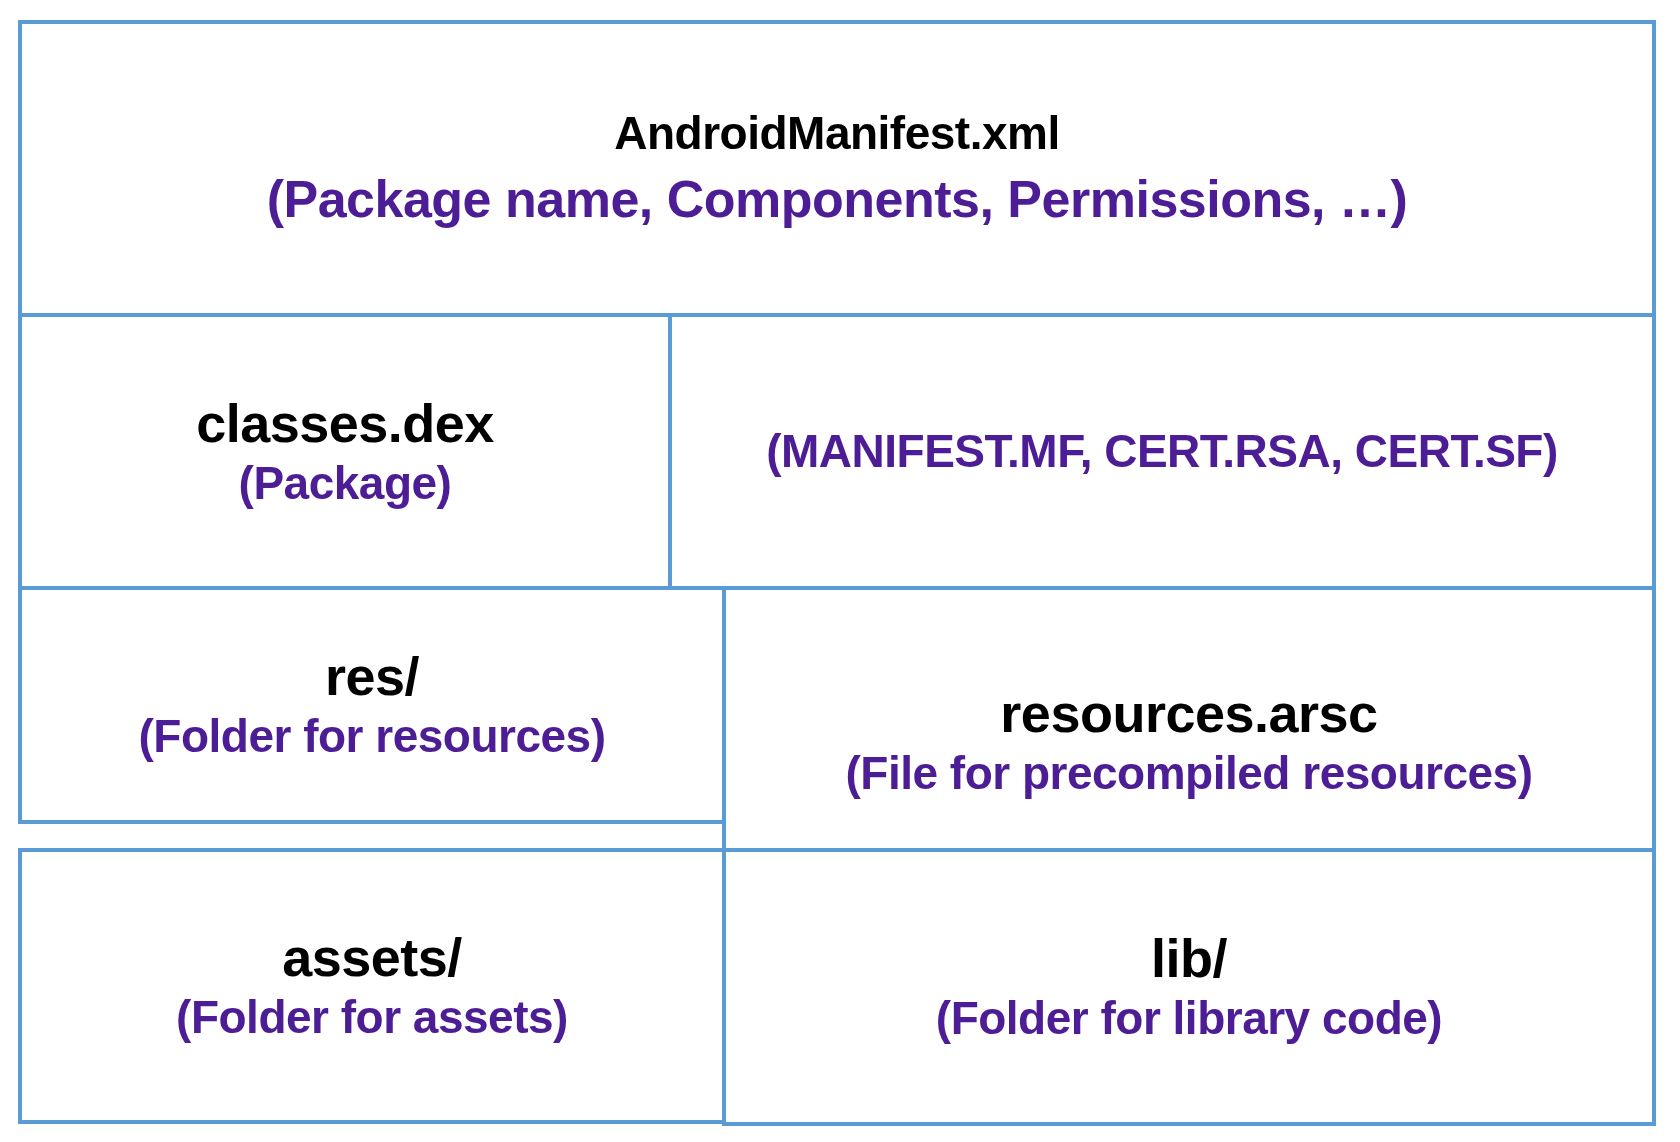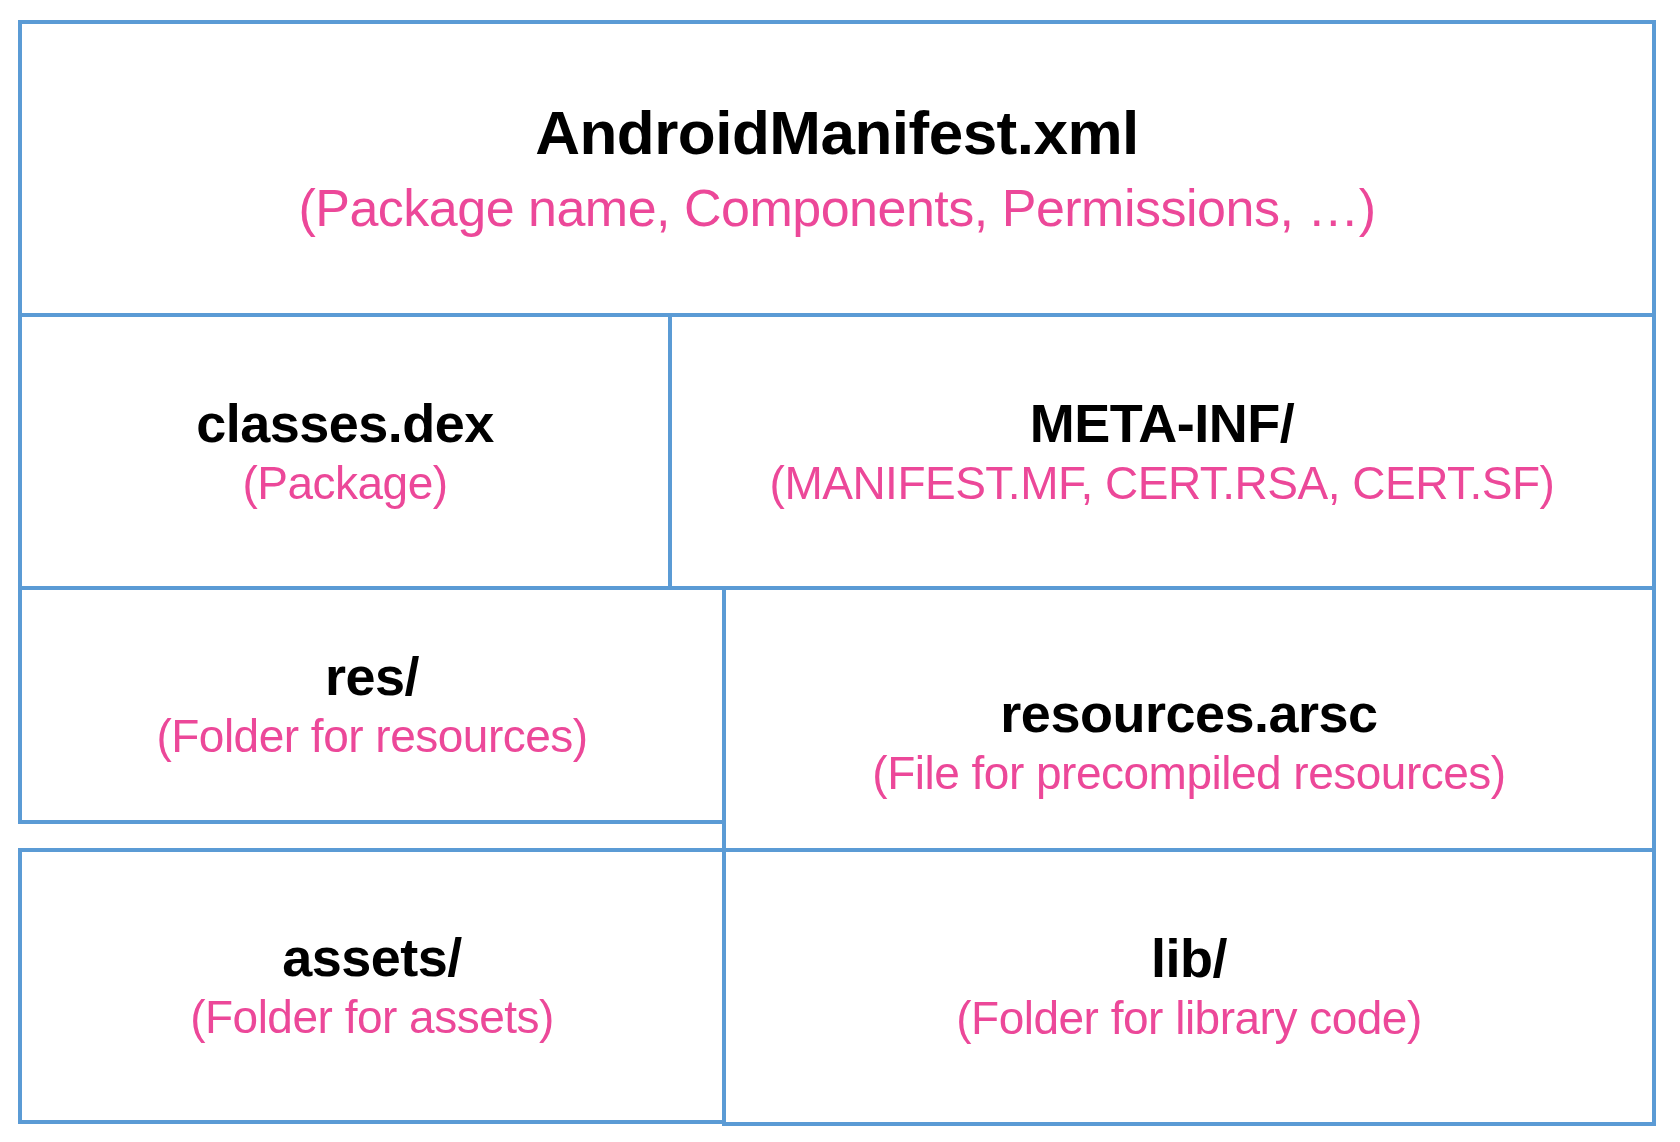--- a/index.html
+++ b/index.html
@@ -37,35 +37,35 @@
   }
 
   .cell .title {
     font-weight: bold;
     color: #000000;
     letter-spacing: -0.5px;
     line-height: 1.08;
     white-space: nowrap;
   }
   .cell .subtitle {
-    font-weight: normal;
-    color: #ec4899;
+    font-weight: bold;
+    color: #4c1d95;
     letter-spacing: -0.5px;
     line-height: 1.12;
     white-space: nowrap;
   }
 
   
   #cell-manifest {
     left: 18px;
     top: 20px;
     width: 1638px;
     height: 297px;
   }
-  #cell-manifest .title    { font-size: 62px; margin-bottom: 12px; }
+  #cell-manifest .title    { font-size: 46px; margin-bottom: 12px; }
   #cell-manifest .subtitle { font-size: 52px; }
 
   
   #cell-classes-dex {
     left: 18px;
     top: 313px;
     width: 654px;
     height: 277px;
   }
   #cell-classes-dex .title    { font-size: 54px; margin-bottom: 6px; }
@@ -127,21 +127,20 @@
     <div class="title">AndroidManifest.xml</div>
     <div class="subtitle">(Package name, Components, Permissions, …)</div>
   </div>
 
   <div class="cell" id="cell-classes-dex">
     <div class="title">classes.dex</div>
     <div class="subtitle">(Package)</div>
   </div>
 
   <div class="cell" id="cell-meta-inf">
-    <div class="title">META-INF/</div>
     <div class="subtitle">(MANIFEST.MF, CERT.RSA, CERT.SF)</div>
   </div>
 
   <div class="cell" id="cell-res">
     <div class="title">res/</div>
     <div class="subtitle">(Folder for resources)</div>
   </div>
 
   <div class="cell" id="cell-resources-arsc">
     <div class="title">resources.arsc</div>

